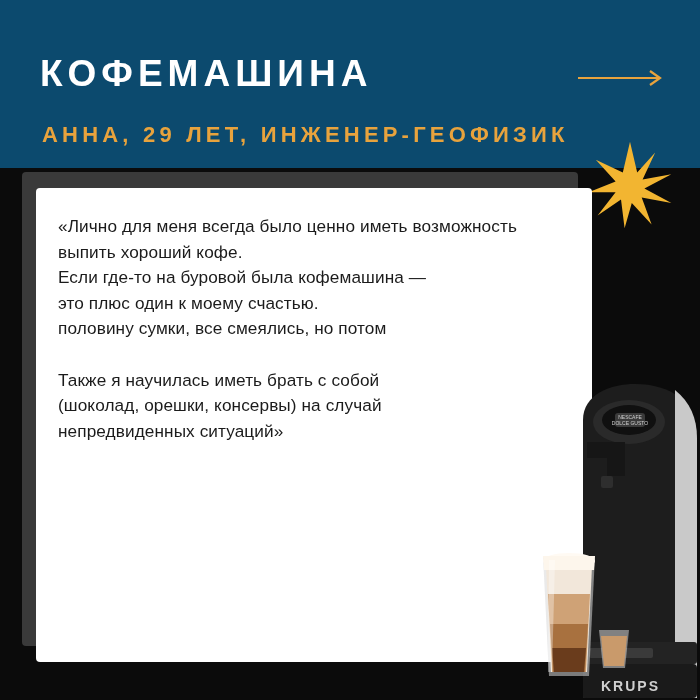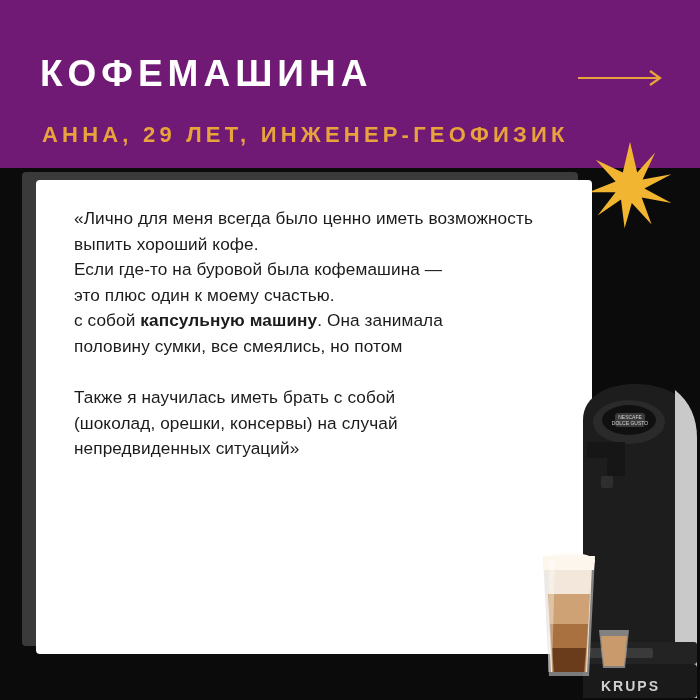--- a/index.html
+++ b/index.html
@@ -15,21 +15,21 @@
     overflow: hidden;
     font-family: "Liberation Sans", sans-serif;
   }
 
   
   .header {
     position: absolute;
     left: 0; top: 0;
     width: 700px;
     height: 168px;
-    background: #701a75;
+    background: #0c4a6e;
   }
   .title {
     position: absolute;
     left: 40px;
     top: 55px;
     color: #ffffff;
     font-size: 37px;
     font-weight: bold;
     letter-spacing: 5px;
     line-height: 1;
@@ -72,27 +72,27 @@
     left: 22px;
     top: 172px;
     width: 556px;
     height: 474px;
     background: #3a3a3a;
     border-radius: 4px;
   }
   .card {
     position: absolute;
     left: 36px;
-    top: 180px;
+    top: 188px;
     width: 556px;
     height: 474px;
     background: #ffffff;
     border-radius: 4px;
     box-sizing: border-box;
-    padding: 26px 30px 20px 38px;
+    padding: 26px 30px 20px 22px;
   }
   .quote {
     color: #1b1b1b;
     font-size: 17.2px;
     line-height: 25.5px;
     margin: 0;
     letter-spacing: 0.1px;
   }
   .quote .b { font-weight: bold; }
   .quote p { margin: 0; }
@@ -134,21 +134,20 @@
   <svg class="starburst" viewBox="0 0 100 100">
     <polygon points="50,2 58,36 78,14 64,44 96,38 66,54 96,70 63,64 74,94 52,70 44,98 40,66 14,84 34,58 4,58 34,46 12,22 42,36" fill="#f2b531"></polygon>
   </svg>
 
   <div class="card-shadow"></div>
   <div class="card">
     <div class="quote">
       <p>«Лично для меня всегда было ценно иметь возможность выпить хороший кофе.</p>
       <p>Если где-то на буровой была кофемашина —</p>
       <p>это плюс один к моему счастью.</p>
-      <p><span>с собой </span><span class="b">капсульную машину</span><span>. Она занимала</span></p>
       <p>половину сумки, все смеялись, но потом</p>
       <div class="gap"></div>
       <p>Также я научилась иметь брать с собой</p>
       <p>(шоколад, орешки, консервы) на случай</p>
       <p>непредвиденных ситуаций»</p>
     </div>
   </div>
 
   <svg class="machine" viewBox="0 0 175 320">
 

